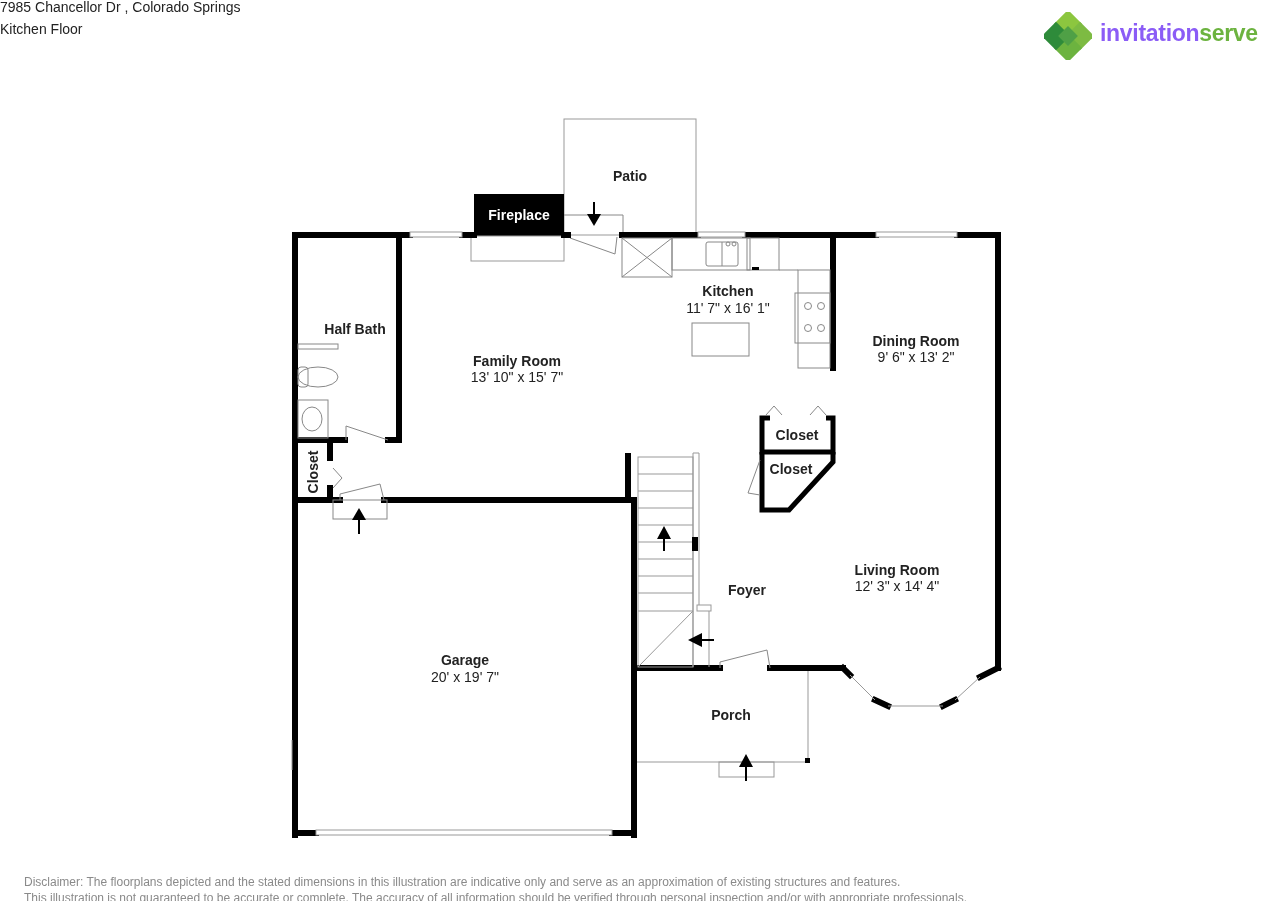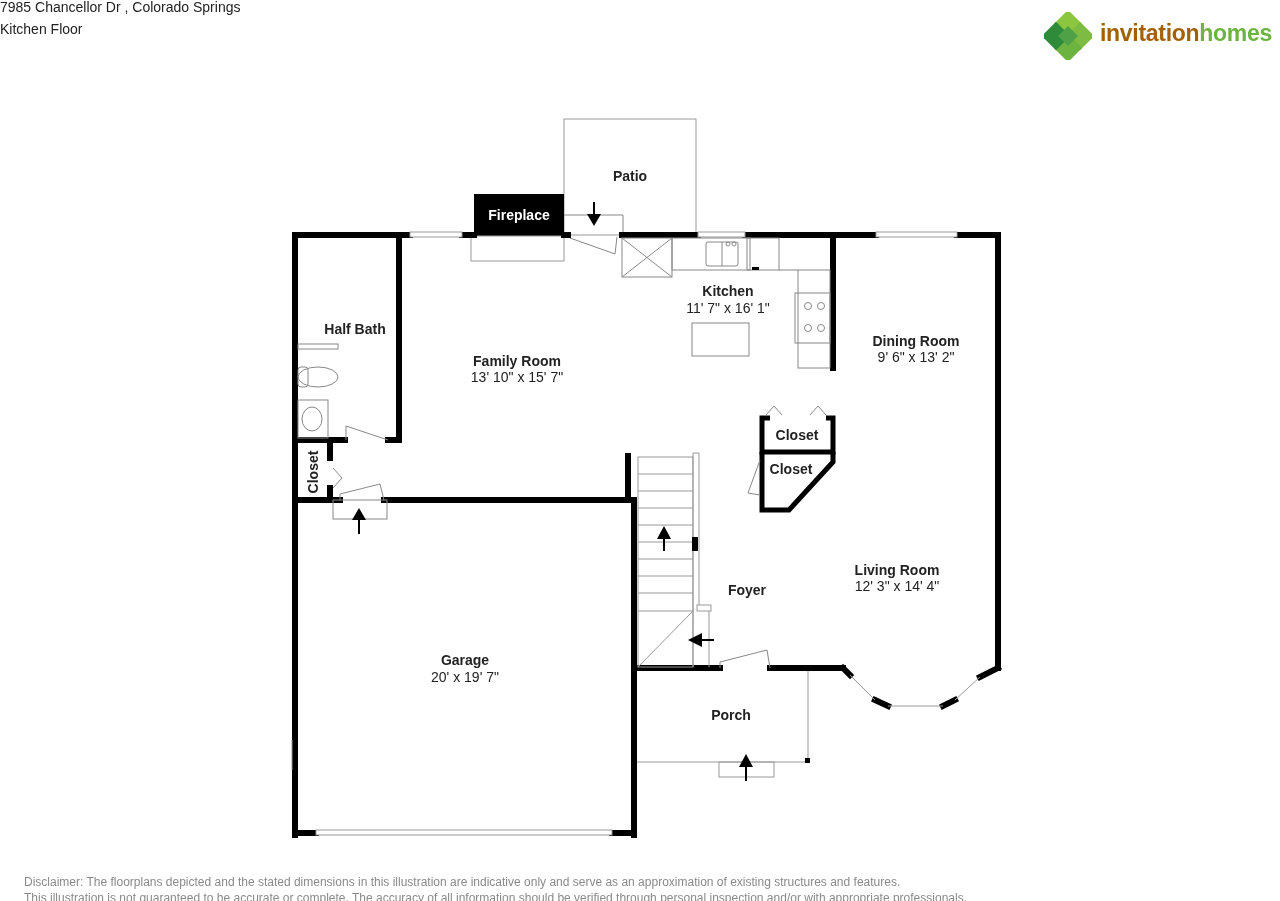--- a/index.html
+++ b/index.html
@@ -2,21 +2,21 @@
 <html><head>
 <meta charset="utf-8">
 <style>
   html, body { margin: 0; padding: 0; background: #ffffff; }
   body { width: 1280px; height: 901px; position: relative; overflow: hidden; font-family: "Liberation Sans", sans-serif; color: #222; }
   .hdr { position: absolute; left: 0; font-size: 14px; color: #222; line-height: 1; white-space: nowrap; }
   .hdr.addr { top: 0px; }
   .hdr.floor { top: 22px; }
   .logo { position: absolute; left: 1044px; top: 12px; width: 236px; height: 48px; }
   .logo-text { position: absolute; left: 56px; top: 8px; font-size: 23px; font-weight: bold; letter-spacing: -0.3px; white-space: nowrap; }
-  .logo-text .w1 { color: #a16207; }
+  .logo-text .w1 { color: #8b5cf6; }
   .logo-text .w2 { color: #6cb33f; }
   .plan { position: absolute; left: 0; top: 0; }
   .disc { position: absolute; left: 24px; font-size: 12px; color: #8a8a8a; white-space: nowrap; }
   .disc.l1 { top: 875px; }
   .disc.l2 { top: 891px; text-align: center; }
   .rlabel { font-family: "Liberation Sans", sans-serif; font-size: 14px; font-weight: bold; fill: #222; }
   .rdim { font-family: "Liberation Sans", sans-serif; font-size: 14px; fill: #222; }
 </style>
 </head>
 <body>
@@ -25,21 +25,21 @@
 <div class="hdr floor">Kitchen Floor</div>
 
 <div class="logo">
   <svg width="48" height="48" viewBox="0 0 48 48">
     <rect x="14" y="2" width="20" height="20" transform="rotate(45 24 12)" fill="#8cc63f"></rect>
     <rect x="26" y="14" width="20" height="20" transform="rotate(45 36 24)" fill="#7dbb42"></rect>
     <rect x="14" y="26" width="20" height="20" transform="rotate(45 24 36)" fill="#6cb33f"></rect>
     <rect x="2" y="14" width="20" height="20" transform="rotate(45 12 24)" fill="#2e8b3a"></rect>
     <rect x="17" y="17" width="14" height="14" transform="rotate(45 24 24)" fill="#4fa046"></rect>
   </svg>
-  <div class="logo-text"><span class="w1">invitation</span><span class="w2">homes</span></div>
+  <div class="logo-text"><span class="w1">invitation</span><span class="w2">serve</span></div>
 </div>
 
 <svg class="plan" width="1280" height="901" viewBox="0 0 1280 901">
 
   <g fill="none" stroke="#999" stroke-width="1">
     <rect x="564" y="119" width="132" height="116"></rect>
   </g>
   <text class="rlabel" x="630" y="181" text-anchor="middle">Patio</text>
 
   <g>

